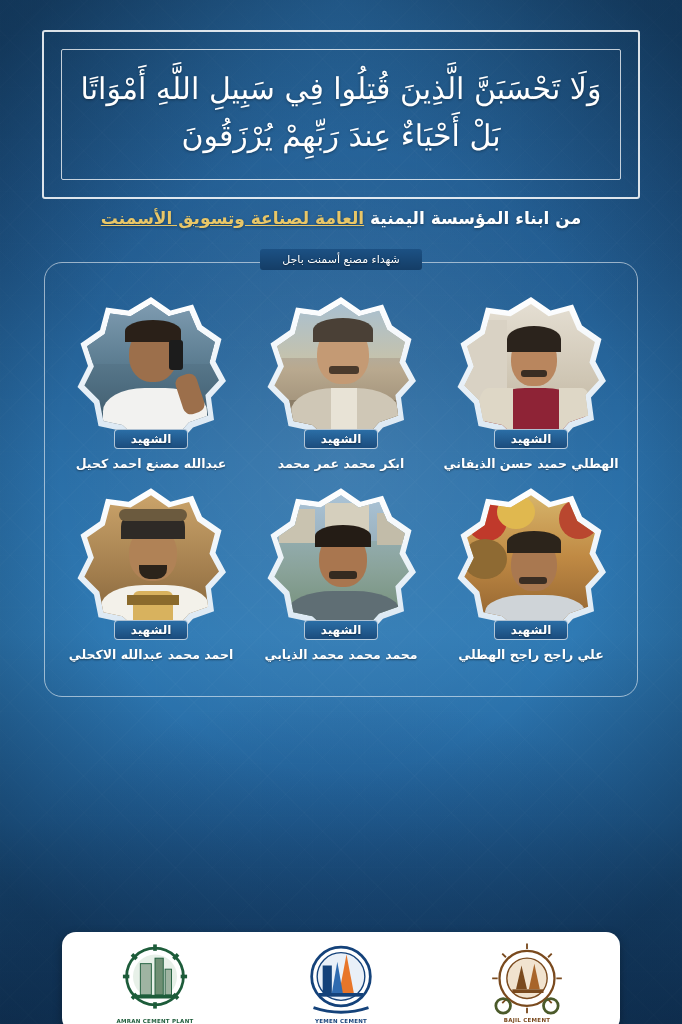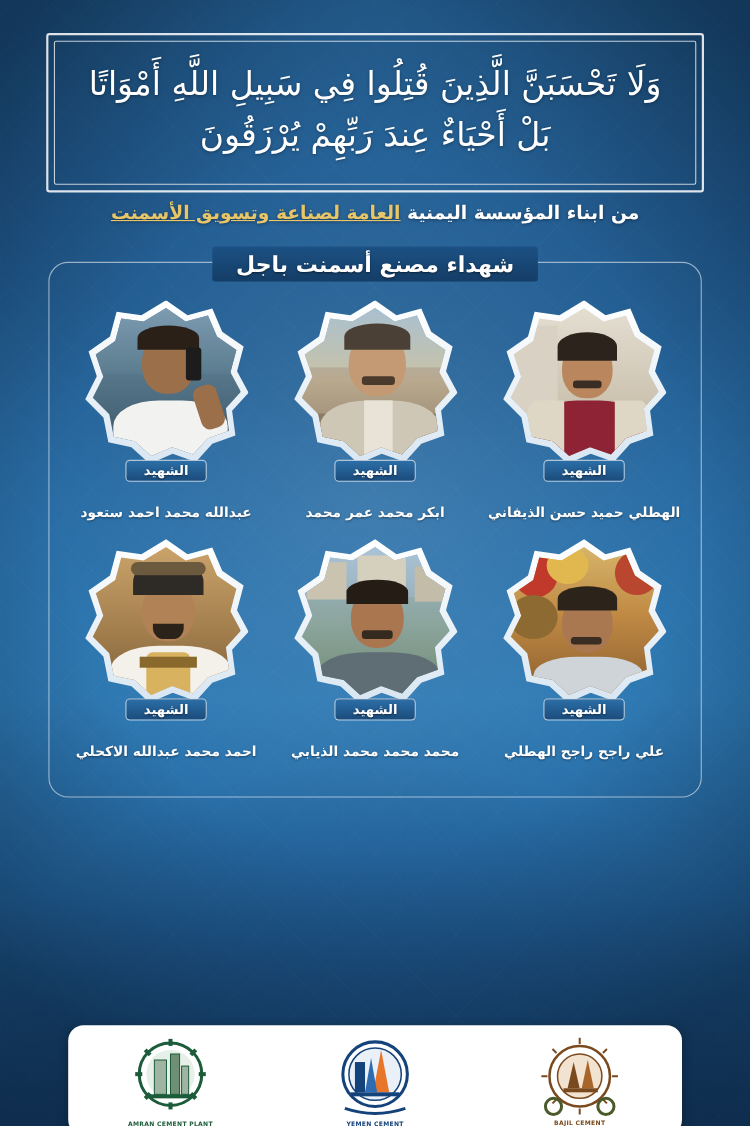--- a/index.html
+++ b/index.html
@@ -43,21 +43,21 @@
     z-index: 3;
     width: 100%;
     height: 100%;
   }
 
   
   .ayah-wrap {
     margin: 30px 42px 0 42px;
     border: 2px solid rgba(255,255,255,0.85);
     border-radius: 3px;
-    padding: 5px;
+    padding: 17px;
   }
   .ayah-inner {
     border: 1px solid rgba(255,255,255,0.75);
     border-radius: 2px;
     padding: 16px 14px 20px 14px;
     text-align: center;
   }
   .ayah-text {
     color: #ffffff;
     font-family: "DejaVu Serif", "Liberation Serif", serif;
@@ -92,22 +92,22 @@
     position: relative;
     margin: 20px 60px 0 60px;
     text-align: center;
     height: 28px;
     z-index: 5;
   }
   .section-title {
     display: inline-block;
     background: linear-gradient(180deg, #1c5184 0%, #143d66 100%);
     color: #ffffff;
-    font-size: 20px;
-    font-weight: bold;
+    font-size: 11px;
+    font-weight: normal;
     padding: 4px 22px;
     border-radius: 3px;
     text-shadow: 0 1px 2px rgba(0,0,0,0.5);
   }
 
   
   .grid-frame {
     position: relative;
     margin: -14px 44px 0 44px;
     border: 1px solid rgba(255,255,255,0.55);
@@ -119,21 +119,20 @@
     flex-wrap: wrap;
     justify-content: center;
     gap: 10px 8px;
   }
   .card {
     width: 182px;
     display: flex;
     flex-direction: column;
     align-items: center;
     padding-bottom: 6px;
-    gap: 13px;
   }
   .photo-outer {
     position: relative;
     width: 150px;
     height: 150px;
     display: flex;
     align-items: center;
     justify-content: center;
   }
   
@@ -293,21 +292,21 @@
                 <div style="position:absolute;left:0;top:0;width:100%;height:60px;background:linear-gradient(180deg,#7e9bb0,#5b7c90);"></div>
                 <div class="head" style="left:46px;top:22px;width:48px;height:56px;background:#9c6f4b;"></div>
                 <div style="position:absolute;left:42px;top:16px;width:56px;height:22px;background:#2a2018;border-radius:50% 50% 0 0;"></div>
                 <div style="position:absolute;left:86px;top:36px;width:14px;height:30px;background:#1c1c1c;border-radius:3px;"></div>
                 <div class="body" style="left:20px;top:84px;width:104px;height:58px;background:#f2f2f0;"></div>
                 <div style="position:absolute;left:96px;top:70px;width:22px;height:40px;background:#9c6f4b;border-radius:8px;transform:rotate(-18deg);"></div>
               </div>
             </div>
           </div>
           <div class="shaheed-badge">الشهيد</div>
-          <div class="name">عبدالله محمد احمد ستعود</div>
+          <div class="name">عبدالله مصنع احمد كحيل</div>
         </div>
 
         <div class="card">
           <div class="photo-outer">
             <div class="photo-frame"></div>
             <div class="photo">
               <div class="scene" style="background:linear-gradient(180deg,#d6b46a 0%,#c08a44 45%,#8d5f2e 100%);">
                 <div style="position:absolute;left:4px;top:6px;width:40px;height:40px;background:#c0392b;border-radius:50%;"></div>
                 <div style="position:absolute;left:34px;top:0px;width:38px;height:34px;background:#e0b84f;border-radius:50%;"></div>
                 <div style="position:absolute;left:96px;top:4px;width:40px;height:40px;background:#b9472f;border-radius:50%;"></div>

